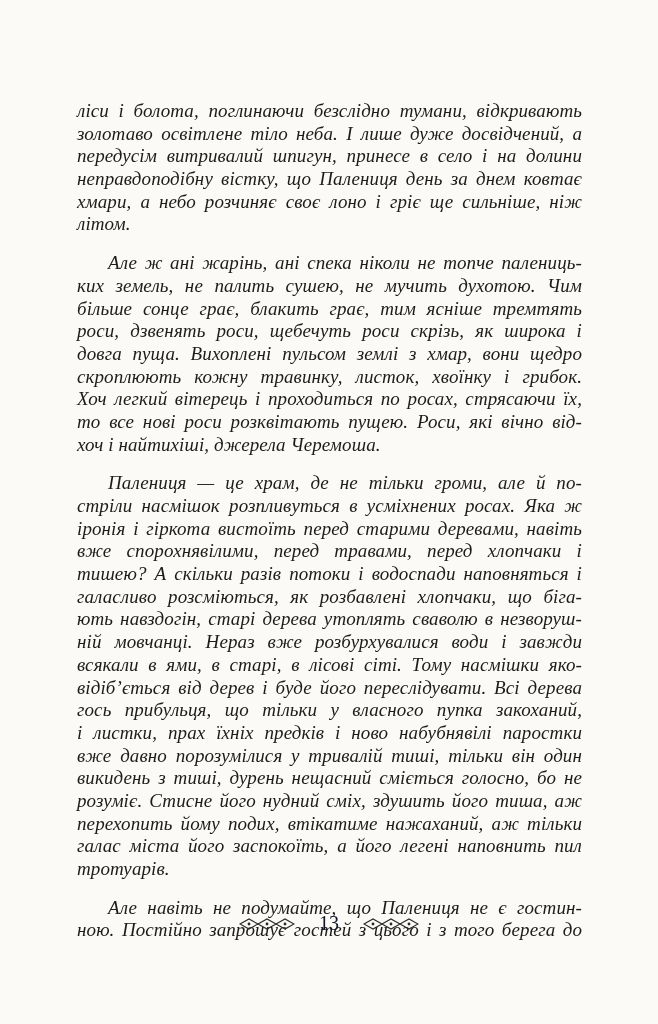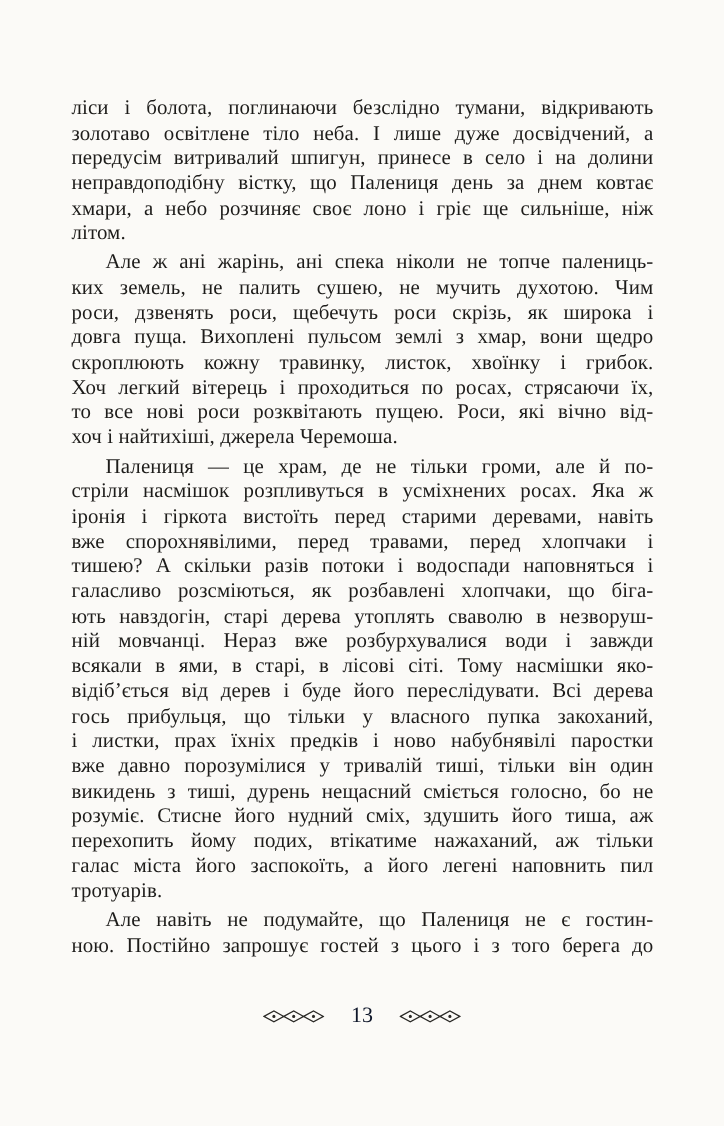--- a/index.html
+++ b/index.html
@@ -23,22 +23,23 @@
   .text-block {
     position: absolute;
     left: 61px;
     top: 84px;
     width: 537px;
     font-size: 19px;
     line-height: 22.7px;
     letter-spacing: 0.1px;
   }
   .paragraph {
-    margin: 4px;
+    margin: 16px;
     padding: 0;
+    font-style: italic;
   }
   .line {
     text-align: justify;
     text-align-last: justify;
     white-space: nowrap;
     height: 22.7px;
   }
   .line.last {
     text-align-last: left;
   }
@@ -79,20 +80,21 @@
         <div class="line">ліси і болота, поглинаючи безслідно тумани, відкривають</div>
         <div class="line">золотаво освітлене тіло неба. І лише дуже досвідчений, а</div>
         <div class="line">передусім витривалий шпигун, принесе в село і на долини</div>
         <div class="line">неправдоподібну вістку, що Палениця день за днем ковтає</div>
         <div class="line">хмари, а небо розчиняє своє лоно і гріє ще сильніше, ніж</div>
         <div class="line last">літом.</div>
       </div>
       <div class="paragraph">
         <div class="line indent">Але ж ані жарінь, ані спека ніколи не топче палениць-</div>
         <div class="line">ких земель, не палить сушею, не мучить духотою. Чим</div>
+        <div class="line">більше сонце грає, блакить грає, тим ясніше тремтять</div>
         <div class="line">роси, дзвенять роси, щебечуть роси скрізь, як широка і</div>
         <div class="line">довга пуща. Вихоплені пульсом землі з хмар, вони щедро</div>
         <div class="line">скроплюють кожну травинку, листок, хвоїнку і грибок.</div>
         <div class="line">Хоч легкий вітерець і проходиться по росах, стрясаючи їх,</div>
         <div class="line">то все нові роси розквітають пущею. Роси, які вічно від-</div>
         <div class="line last">хоч і найтихіші, джерела Черемоша.</div>
       </div>
       <div class="paragraph">
         <div class="line indent">Палениця — це храм, де не тільки громи, але й по-</div>
         <div class="line">стріли насмішок розпливуться в усміхнених росах. Яка ж</div>

